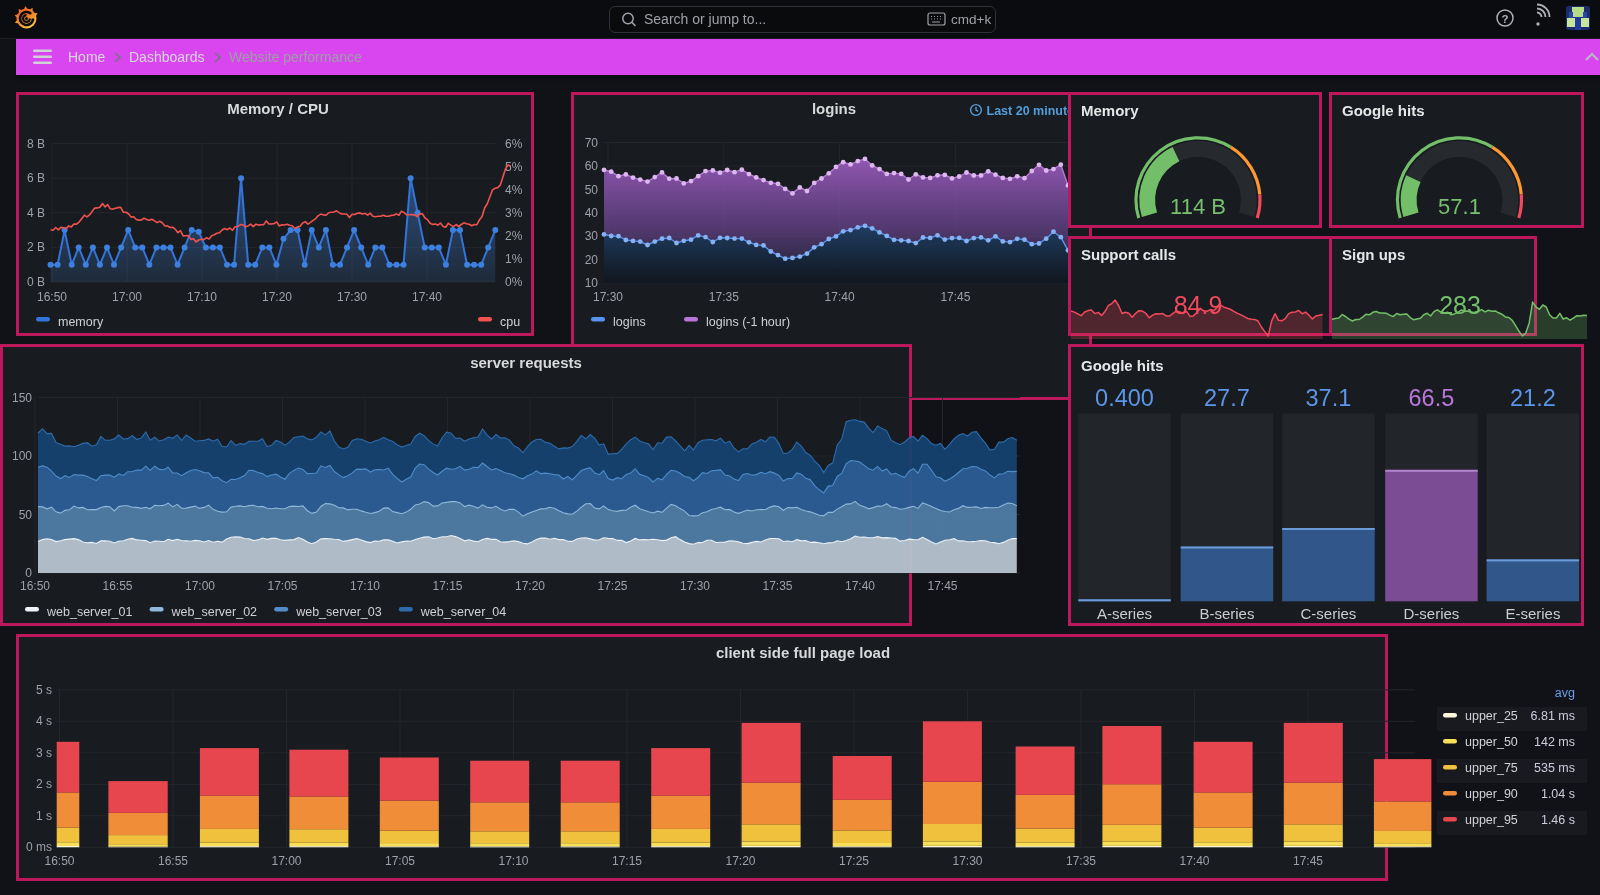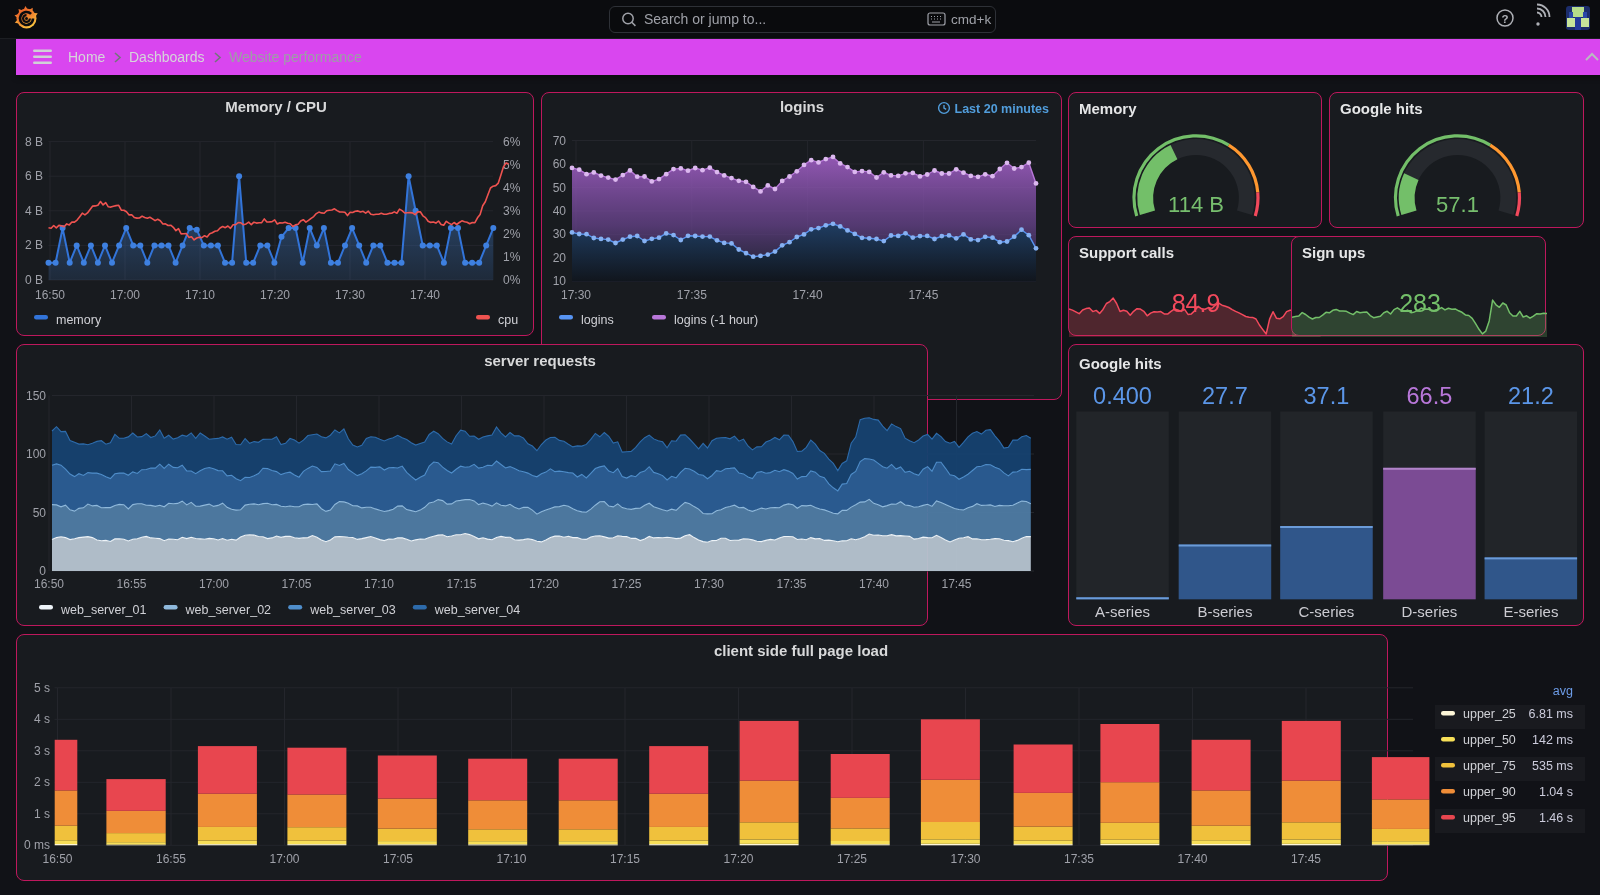--- a/index.html
+++ b/index.html
@@ -2,21 +2,21 @@
 <html><head>
 <meta charset="utf-8">
 <style>
 * { margin:0; padding:0; box-sizing:border-box; }
 html,body { width:1600px; height:895px; background:#111217; overflow:hidden;
   font-family:"Liberation Sans", sans-serif; }
 .navbar { position:absolute; left:0; top:0; width:1600px; height:39px; background:#0b0c0f;
   border-bottom:1px solid #1c1e22; }
 .crumbbar { position:absolute; left:16px; top:39px; width:1600px; height:36px; background:#d946ef;
   box-shadow:0 3px 5px rgba(0,0,0,0.35); }
-.panel { position:absolute; background:#181b1f; border:1px solid #be185d; border-radius:8px; }
+.panel { position:absolute; background:#181b1f; border:3px solid #be185d; border-radius:0; }
 .panel svg { position:absolute; left:0; top:0; }
 .searchbox { position:absolute; left:609px; top:6px; width:387px; height:27px; background:#0a0b0d;
   border:1px solid #2e3137; border-radius:6px; color:#d946ef; font-size:14px; }
 </style>
 </head>
 <body>
 <div class="navbar">
   <svg width="1600" height="39">
     <defs>
       <linearGradient id="glogo" x1="0" y1="0" x2="0.6" y2="1">
@@ -194,21 +194,21 @@
       <circle cx="462.2" cy="169.7" r="3" fill="#3e80e0"></circle>
       <circle cx="469.2" cy="152.4" r="3" fill="#3e80e0"></circle>
       <circle cx="476.3" cy="135.1" r="3" fill="#3e80e0"></circle>
       <path d="M31.5,134.8L34.1,135.2L36.7,132.5L39.3,134.9L41.9,132.4L44.5,132.8L47.1,133.8L49.7,130.9L52.3,131.9L54.9,129.0L57.5,129.1L60.1,127.1L62.7,123.7L65.3,120.2L67.9,121.9L70.5,119.9L73.1,116.4L75.7,113.1L78.3,112.9L80.9,112.2L83.5,108.5L86.1,111.9L88.7,109.6L91.3,113.8L93.9,114.1L96.5,113.2L99.1,112.6L101.7,112.3L104.3,117.2L106.9,117.2L109.5,118.8L112.1,121.9L114.7,121.7L117.3,124.5L119.9,125.1L122.5,125.0L125.1,123.1L127.7,124.5L130.3,125.3L132.9,124.3L135.5,125.9L138.1,127.6L140.7,126.3L143.3,127.8L145.9,131.0L148.5,130.9L151.1,132.5L153.7,132.2L156.3,134.3L158.9,137.7L161.5,135.7L164.1,140.9L166.7,140.8L169.3,140.5L171.9,144.4L174.5,143.8L177.1,146.9L179.7,145.0L182.3,144.3L184.9,144.6L187.5,142.7L190.1,144.0L192.7,140.7L195.3,139.7L197.9,138.2L200.5,137.8L203.1,135.0L205.7,133.5L208.3,134.7L210.9,133.0L213.5,135.3L216.1,131.8L218.7,131.6L221.3,129.5L223.9,129.8L226.5,131.8L229.1,130.9L231.7,129.1L234.3,131.7L236.9,129.2L239.5,130.1L242.1,129.8L244.7,129.6L247.3,125.9L249.9,129.0L252.5,128.9L255.1,128.7L257.7,126.9L260.3,131.0L262.9,129.8L265.5,130.0L268.1,129.2L270.7,130.2L273.3,130.7L275.9,133.5L278.5,131.9L281.1,131.3L283.7,127.9L286.3,126.7L288.9,129.2L291.5,127.3L294.1,125.3L296.7,123.6L299.3,120.6L301.9,119.1L304.5,119.9L307.1,120.3L309.7,117.7L312.3,117.3L314.9,117.0L317.5,115.8L320.1,117.6L322.7,119.0L325.3,119.0L327.9,119.3L330.5,122.6L333.1,119.2L335.7,119.5L338.3,118.3L340.9,117.9L343.5,119.0L346.1,118.3L348.7,120.1L351.3,118.2L353.9,121.3L356.5,121.8L359.1,121.3L361.7,121.3L364.3,120.2L366.9,121.3L369.5,121.3L372.1,120.4L374.7,120.3L377.3,118.9L379.9,120.2L382.5,116.1L385.1,117.6L387.7,120.0L390.3,119.7L392.9,119.6L395.5,119.9L398.1,121.6L400.7,118.9L403.3,118.8L405.9,122.8L408.5,124.6L411.1,128.3L413.7,129.4L416.3,129.0L418.9,130.1L421.5,128.0L424.1,131.4L426.7,132.3L429.3,128.3L431.9,130.1L434.5,131.6L437.1,129.5L439.7,131.5L442.3,129.5L444.9,127.8L447.5,128.7L450.1,129.2L452.7,130.7L455.3,129.6L457.9,129.7L460.5,124.8L463.1,121.4L465.7,112.8L468.3,108.7L470.9,101.7L473.5,95.0L476.1,93.2L478.7,92.6L481.3,90.1L483.9,82.0L486.5,73.7L489.1,69.9L491.7,70.9" fill="none" stroke="#ef5350" stroke-width="1.6" stroke-linejoin="round"></path>
       <rect x="17" y="222" width="14" height="4.5" rx="2.2" fill="#3274d9"></rect>
       <text x="39" y="231" font-size="12.5" fill="#d0d1d6">memory</text>
       <rect x="459" y="222" width="14" height="4.5" rx="2.2" fill="#ef5350"></rect>
       <text x="481" y="231" font-size="12.5" fill="#d0d1d6">cpu</text>
     </svg>
   </div>
-<div class="panel" style="left:541px;top:92px;width:521px;height:308px">
+<div class="panel" style="left:571px;top:92px;width:521px;height:308px">
     <svg width="521" height="244" viewBox="0 0 521 244">
       <defs>
         <linearGradient id="purpfill" x1="0" y1="0" x2="0" y2="1">
           <stop offset="0" stop-color="#a25fc6" stop-opacity="0.88"></stop>
           <stop offset="0.55" stop-color="#6d4694" stop-opacity="0.7"></stop>
           <stop offset="1" stop-color="#2c2c4a" stop-opacity="0.45"></stop>
         </linearGradient>
         <linearGradient id="bluefill" x1="0" y1="0" x2="0" y2="1">
           <stop offset="0" stop-color="#1d3d61" stop-opacity="0.96"></stop>
           <stop offset="1" stop-color="#10151c" stop-opacity="0.96"></stop>
@@ -405,29 +405,29 @@
     </svg>
   </div>
 <div class="panel" style="left:1068px;top:236px;width:286px;height:100px">
     <svg width="254" height="100" viewBox="0 0 254 100">
       <text x="10" y="21" font-size="15" font-weight="600" fill="#e6e7e8">Support calls</text>
       <path d="M0.0,72.0L3.4,73.1L6.8,74.9L10.2,76.7L13.6,73.0L17.0,71.6L20.4,71.0L23.8,74.6L27.2,73.4L30.6,76.4L34.0,72.4L37.4,66.5L40.8,64.6L44.2,61.1L47.6,66.5L51.0,74.5L54.4,73.2L57.8,74.2L61.2,78.2L64.6,74.3L68.0,71.7L71.4,72.1L74.8,74.3L78.2,78.8L81.6,76.1L85.0,74.8L88.4,75.0L91.8,74.6L95.2,76.9L98.6,77.1L102.0,74.4L105.4,72.1L108.8,73.0L112.2,74.4L115.6,72.4L119.0,77.4L122.4,76.9L125.8,73.6L129.2,69.4L132.6,71.8L136.0,72.2L139.4,70.6L142.8,71.5L146.2,68.3L149.6,66.2L153.0,68.2L156.4,69.2L159.8,70.5L163.2,72.6L166.6,74.4L170.0,75.9L173.4,77.7L176.8,79.5L180.2,80.3L183.6,80.4L187.0,82.0L190.4,88.0L193.8,92.6L197.2,97.0L200.6,82.1L204.0,74.7L207.4,81.2L210.8,81.8L214.2,79.7L217.6,74.6L221.0,73.3L224.4,72.9L227.8,71.5L231.2,74.7L234.6,73.1L238.0,76.3L241.4,79.9L244.8,77.0L248.2,76.3L251.6,75.5L251.6,100.0L0.0,100.0Z" fill="rgba(242,73,92,0.25)"></path>
       <path d="M0.0,72.0L3.4,73.1L6.8,74.9L10.2,76.7L13.6,73.0L17.0,71.6L20.4,71.0L23.8,74.6L27.2,73.4L30.6,76.4L34.0,72.4L37.4,66.5L40.8,64.6L44.2,61.1L47.6,66.5L51.0,74.5L54.4,73.2L57.8,74.2L61.2,78.2L64.6,74.3L68.0,71.7L71.4,72.1L74.8,74.3L78.2,78.8L81.6,76.1L85.0,74.8L88.4,75.0L91.8,74.6L95.2,76.9L98.6,77.1L102.0,74.4L105.4,72.1L108.8,73.0L112.2,74.4L115.6,72.4L119.0,77.4L122.4,76.9L125.8,73.6L129.2,69.4L132.6,71.8L136.0,72.2L139.4,70.6L142.8,71.5L146.2,68.3L149.6,66.2L153.0,68.2L156.4,69.2L159.8,70.5L163.2,72.6L166.6,74.4L170.0,75.9L173.4,77.7L176.8,79.5L180.2,80.3L183.6,80.4L187.0,82.0L190.4,88.0L193.8,92.6L197.2,97.0L200.6,82.1L204.0,74.7L207.4,81.2L210.8,81.8L214.2,79.7L217.6,74.6L221.0,73.3L224.4,72.9L227.8,71.5L231.2,74.7L234.6,73.1L238.0,76.3L241.4,79.9L244.8,77.0L248.2,76.3L251.6,75.5" fill="none" stroke="#f2495c" stroke-width="1.5" stroke-linejoin="round"></path>
       <text x="127" y="75" text-anchor="middle" font-size="25" font-weight="500" fill="#f2495c">84.9</text>
     </svg>
   </div>
-<div class="panel" style="left:1291px;top:236px;width:255px;height:100px">
+<div class="panel" style="left:1329px;top:236px;width:208px;height:100px">
     <svg width="255" height="100" viewBox="0 0 255 100">
       <text x="10" y="21" font-size="15" font-weight="600" fill="#e6e7e8">Sign ups</text>
       <path d="M0.0,80.3L3.4,79.4L6.8,79.1L10.2,75.6L13.6,77.5L17.0,80.2L20.4,82.0L23.8,80.5L27.2,80.5L30.6,78.1L34.0,75.3L37.4,75.8L40.8,73.3L44.2,72.4L47.6,74.0L51.0,74.1L54.4,74.3L57.8,76.1L61.2,77.6L64.6,74.5L68.0,75.8L71.4,75.2L74.8,75.1L78.2,78.6L81.6,80.7L85.0,79.9L88.4,79.3L91.8,75.7L95.2,74.3L98.6,77.0L102.0,72.6L105.4,70.8L108.8,73.1L112.2,74.2L115.6,73.1L119.0,75.7L122.4,74.9L125.8,73.6L129.2,71.0L132.6,72.3L136.0,72.1L139.4,73.4L142.8,73.3L146.2,72.4L149.6,70.6L153.0,72.9L156.4,71.3L159.8,72.2L163.2,71.9L166.6,73.8L170.0,75.3L173.4,77.9L176.8,78.5L180.2,81.3L183.6,86.7L187.0,92.3L190.4,96.9L193.8,94.1L197.2,83.9L200.6,63.1L204.0,67.8L207.4,70.3L210.8,66.0L214.2,68.0L217.6,75.7L221.0,79.0L224.4,79.0L227.8,74.4L231.2,80.0L234.6,78.8L238.0,81.2L241.4,79.1L244.8,76.7L248.2,76.9L251.6,76.2L255.0,76.5L255.0,100.0L0.0,100.0Z" fill="rgba(115,191,105,0.25)"></path>
       <path d="M0.0,80.3L3.4,79.4L6.8,79.1L10.2,75.6L13.6,77.5L17.0,80.2L20.4,82.0L23.8,80.5L27.2,80.5L30.6,78.1L34.0,75.3L37.4,75.8L40.8,73.3L44.2,72.4L47.6,74.0L51.0,74.1L54.4,74.3L57.8,76.1L61.2,77.6L64.6,74.5L68.0,75.8L71.4,75.2L74.8,75.1L78.2,78.6L81.6,80.7L85.0,79.9L88.4,79.3L91.8,75.7L95.2,74.3L98.6,77.0L102.0,72.6L105.4,70.8L108.8,73.1L112.2,74.2L115.6,73.1L119.0,75.7L122.4,74.9L125.8,73.6L129.2,71.0L132.6,72.3L136.0,72.1L139.4,73.4L142.8,73.3L146.2,72.4L149.6,70.6L153.0,72.9L156.4,71.3L159.8,72.2L163.2,71.9L166.6,73.8L170.0,75.3L173.4,77.9L176.8,78.5L180.2,81.3L183.6,86.7L187.0,92.3L190.4,96.9L193.8,94.1L197.2,83.9L200.6,63.1L204.0,67.8L207.4,70.3L210.8,66.0L214.2,68.0L217.6,75.7L221.0,79.0L224.4,79.0L227.8,74.4L231.2,80.0L234.6,78.8L238.0,81.2L241.4,79.1L244.8,76.7L248.2,76.9L251.6,76.2L255.0,76.5" fill="none" stroke="#73bf69" stroke-width="1.5" stroke-linejoin="round"></path>
       <text x="128" y="75" text-anchor="middle" font-size="25" font-weight="500" fill="#73bf69">283</text>
     </svg>
   </div>
-<div class="panel" style="left:16px;top:344px;width:912px;height:282px">
+<div class="panel" style="left:0;top:344px;width:912px;height:282px">
     <svg width="1046" height="282" viewBox="0 0 1046 282">
       <text x="523" y="21" text-anchor="middle" font-size="15" font-weight="600" fill="#d8d9da">server requests</text>
       <line x1="35.0" y1="226.0" x2="1017.0" y2="226.0" stroke="#24262c" stroke-width="1"></line>
       <text x="29" y="230.0" text-anchor="end" font-size="12" fill="#9fa1a9">0</text>
       <line x1="35.0" y1="167.5" x2="1017.0" y2="167.5" stroke="#24262c" stroke-width="1"></line>
       <text x="29" y="171.5" text-anchor="end" font-size="12" fill="#9fa1a9">50</text>
       <line x1="35.0" y1="109.0" x2="1017.0" y2="109.0" stroke="#24262c" stroke-width="1"></line>
       <text x="29" y="113.0" text-anchor="end" font-size="12" fill="#9fa1a9">100</text>
       <line x1="35.0" y1="50.5" x2="1017.0" y2="50.5" stroke="#24262c" stroke-width="1"></line>
       <text x="29" y="54.5" text-anchor="end" font-size="12" fill="#9fa1a9">150</text>

